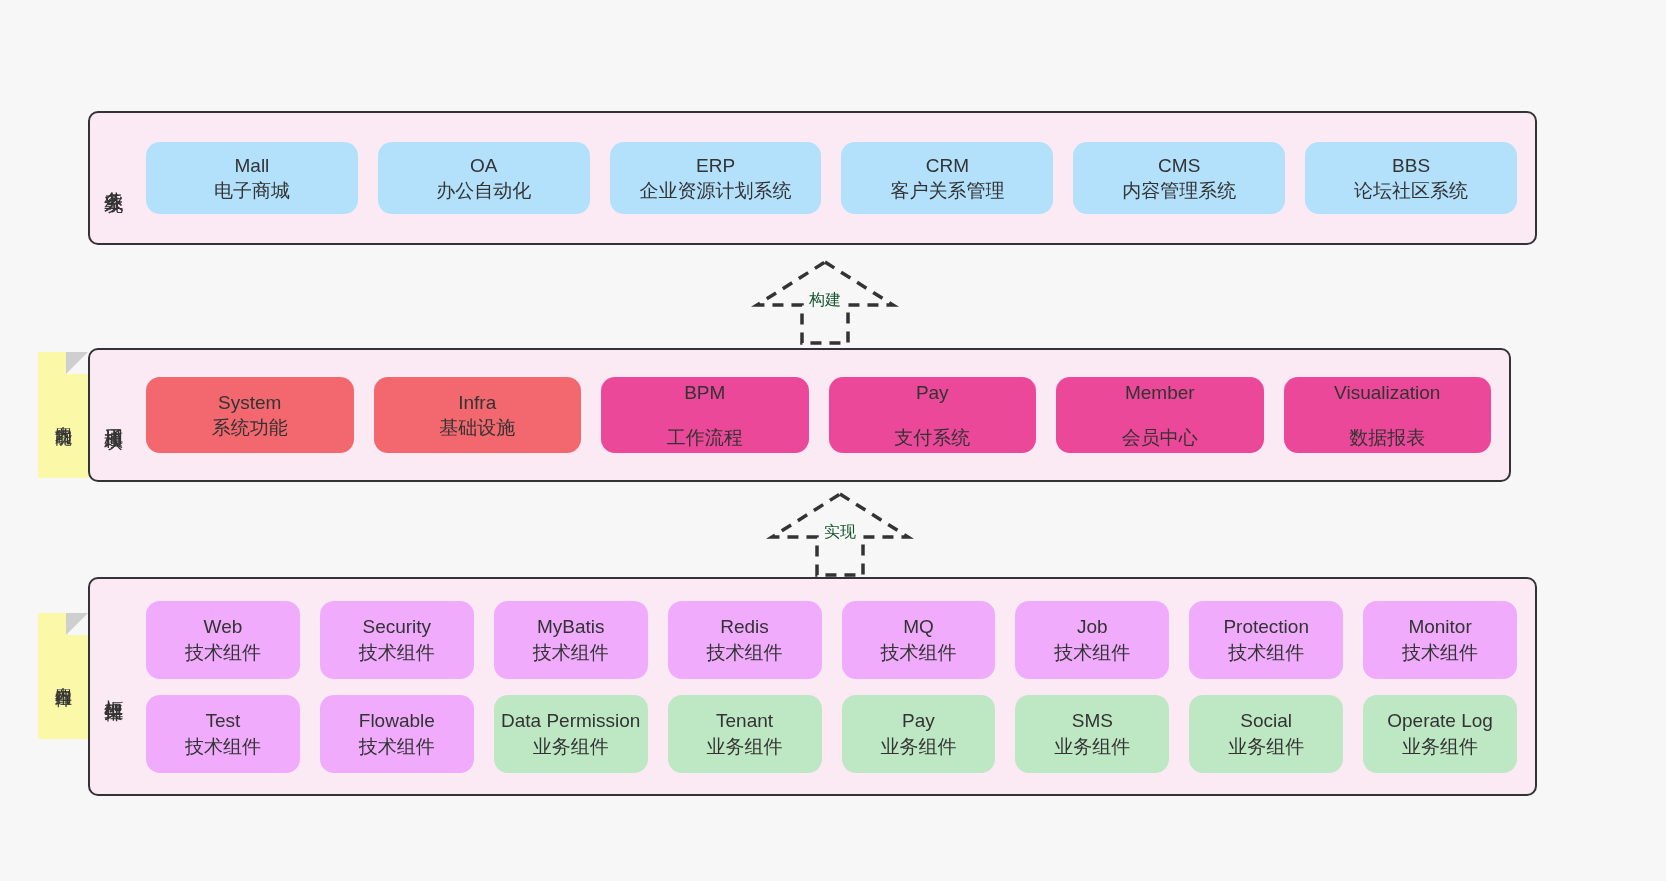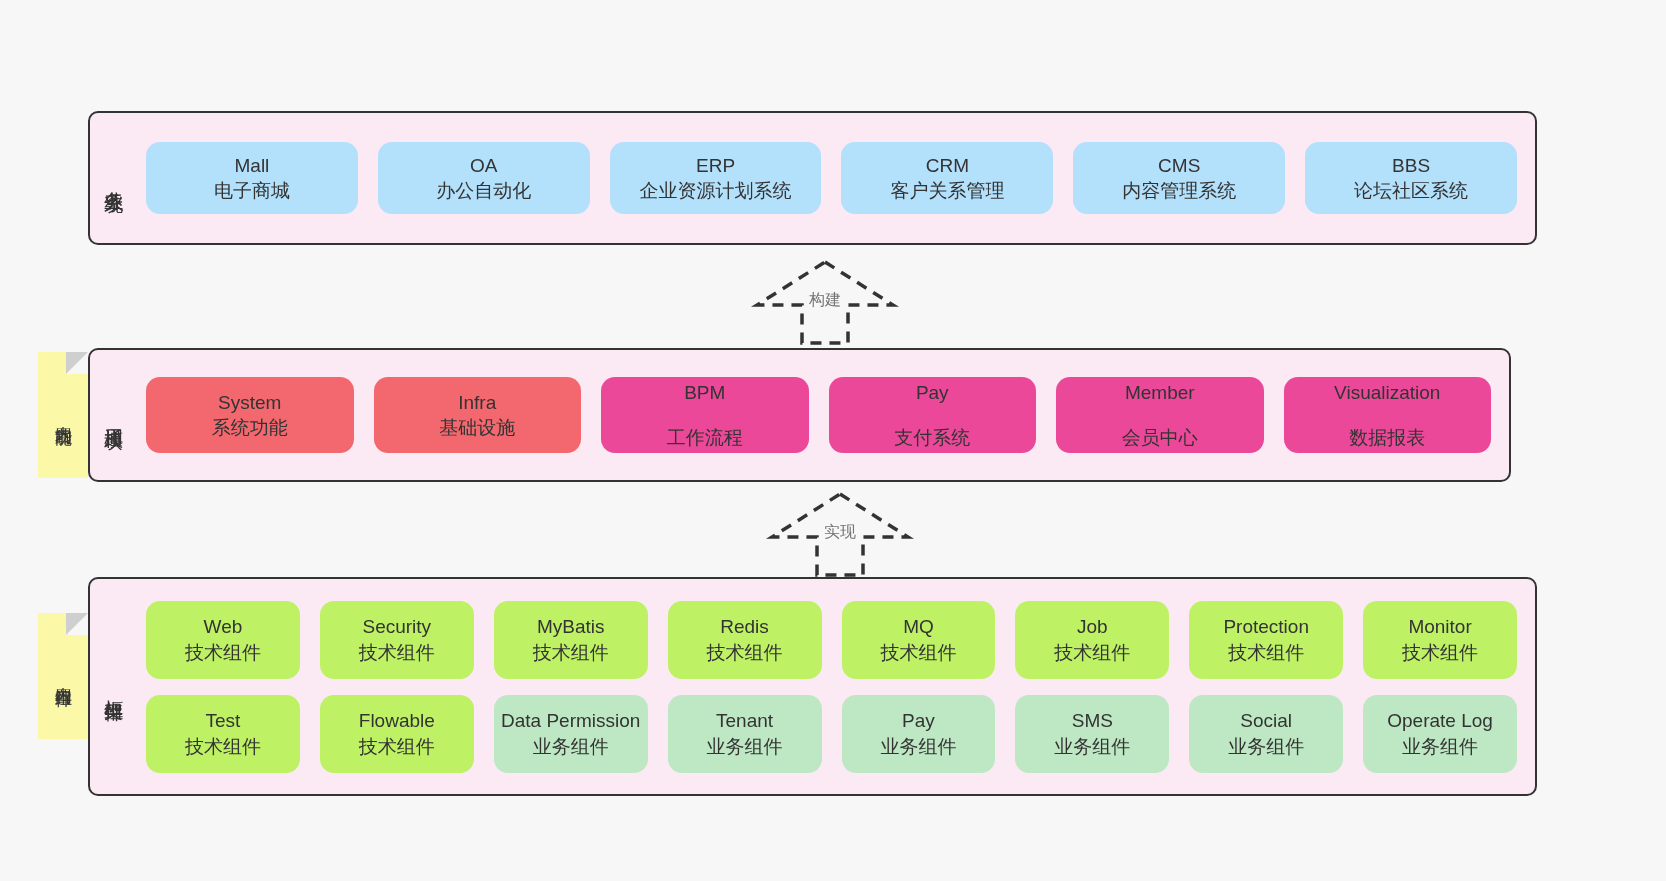--- a/index.html
+++ b/index.html
@@ -73,21 +73,21 @@
     padding: 4px 6px;
   }
   .card .en { white-space: nowrap; }
   .card .cn { white-space: nowrap; }
   .card.wrap .en { white-space: normal; }
 
   
   .c-blue       { background: #b3e0fb; }
   .c-red        { background: #f3686e; }
   .c-pink       { background: #ec4899; gap: 20px; }
-  .c-green      { background: #bef264; }
+  .c-green      { background: #f0abfc; }
   .c-lightgreen { background: #bee8c4; }
 
   
   #layer-business { left: 88px;  top: 111px; width: 1449px; height: 134px; }
   #layer-business .card { height: 72px; }
 
   #layer-modules  { left: 88px;  top: 348px; width: 1423px; height: 134px; }
   #layer-modules .card { height: 76px; }
 
   #layer-framework{ left: 88px;  top: 577px; width: 1449px; height: 219px; }
@@ -130,21 +130,21 @@
     width: 160px;
     height: 96px;
   }
   .connector svg { display: block; }
   .connector .conn-label {
     position: absolute;
     left: 50%;
     transform: translateX(-50%);
     top: 35px;
     font-size: 16px;
-    color: #737373;
+    color: #14532d;
     background: transparent;
     white-space: nowrap;
     padding: 0 3px;
   }
   #connector-build   { left: 745px; top: 255px; }
   #connector-realize { left: 760px; top: 487px; }
 </style>
 </head>
 <body>
 

